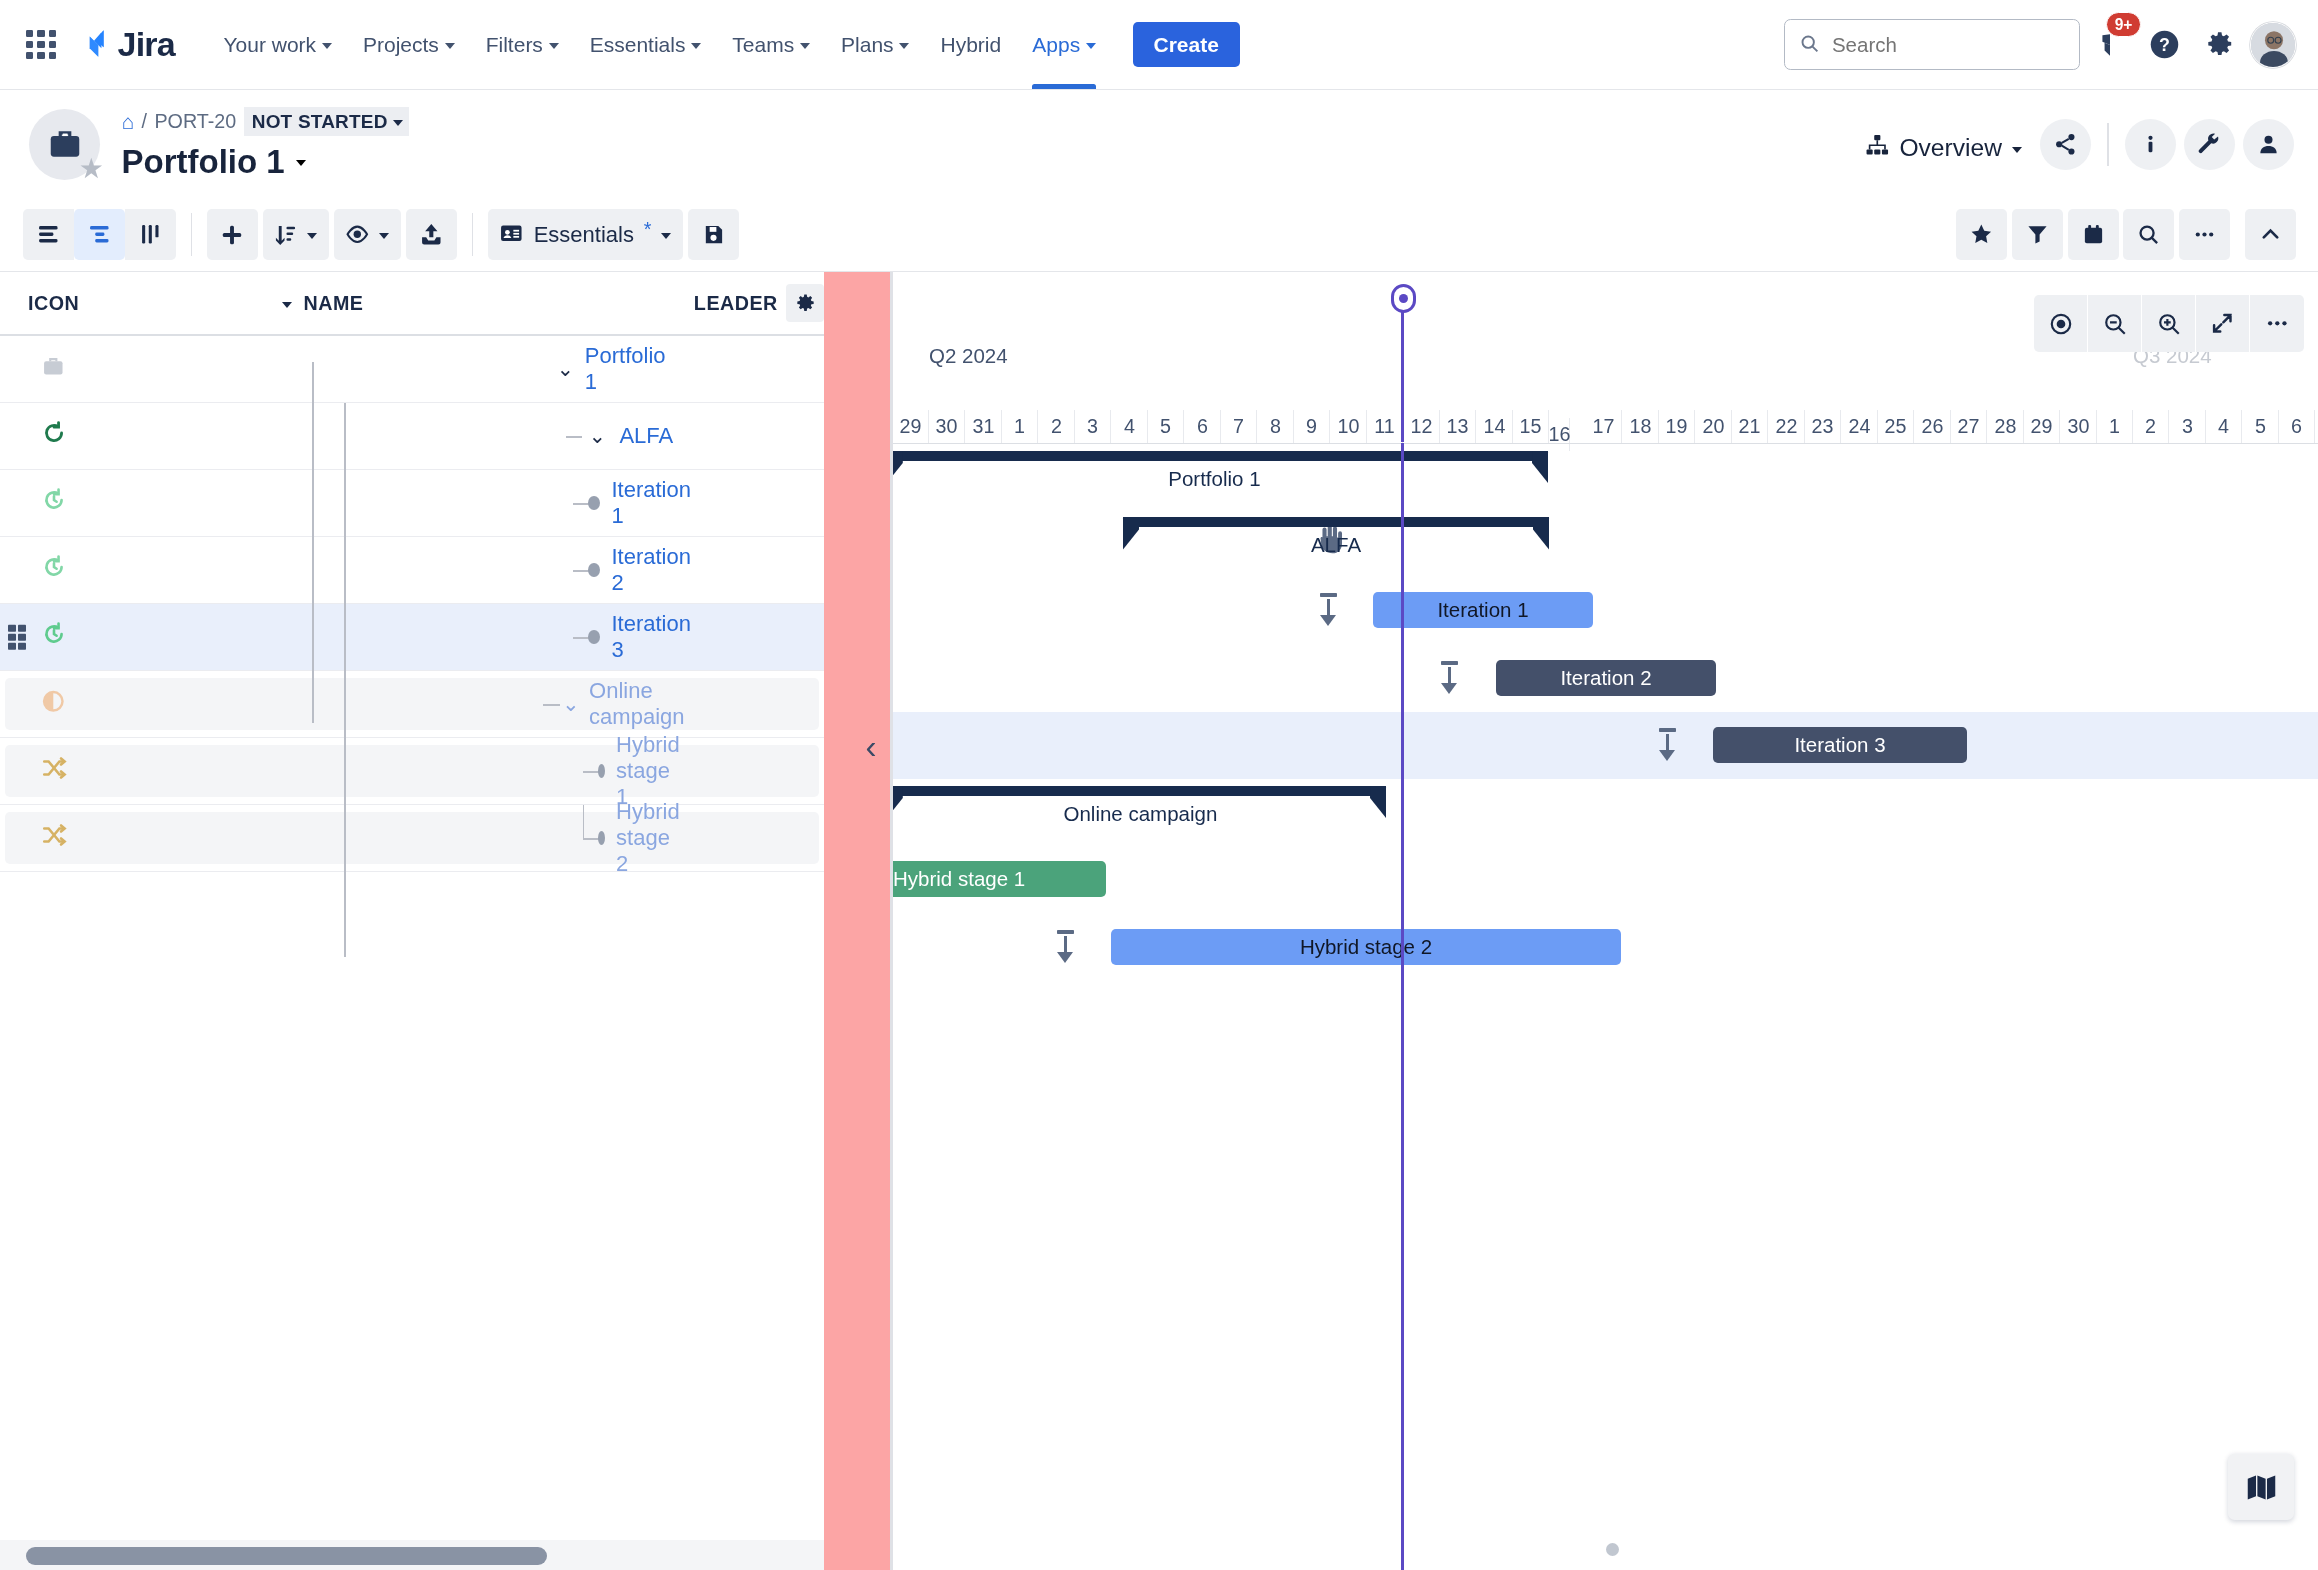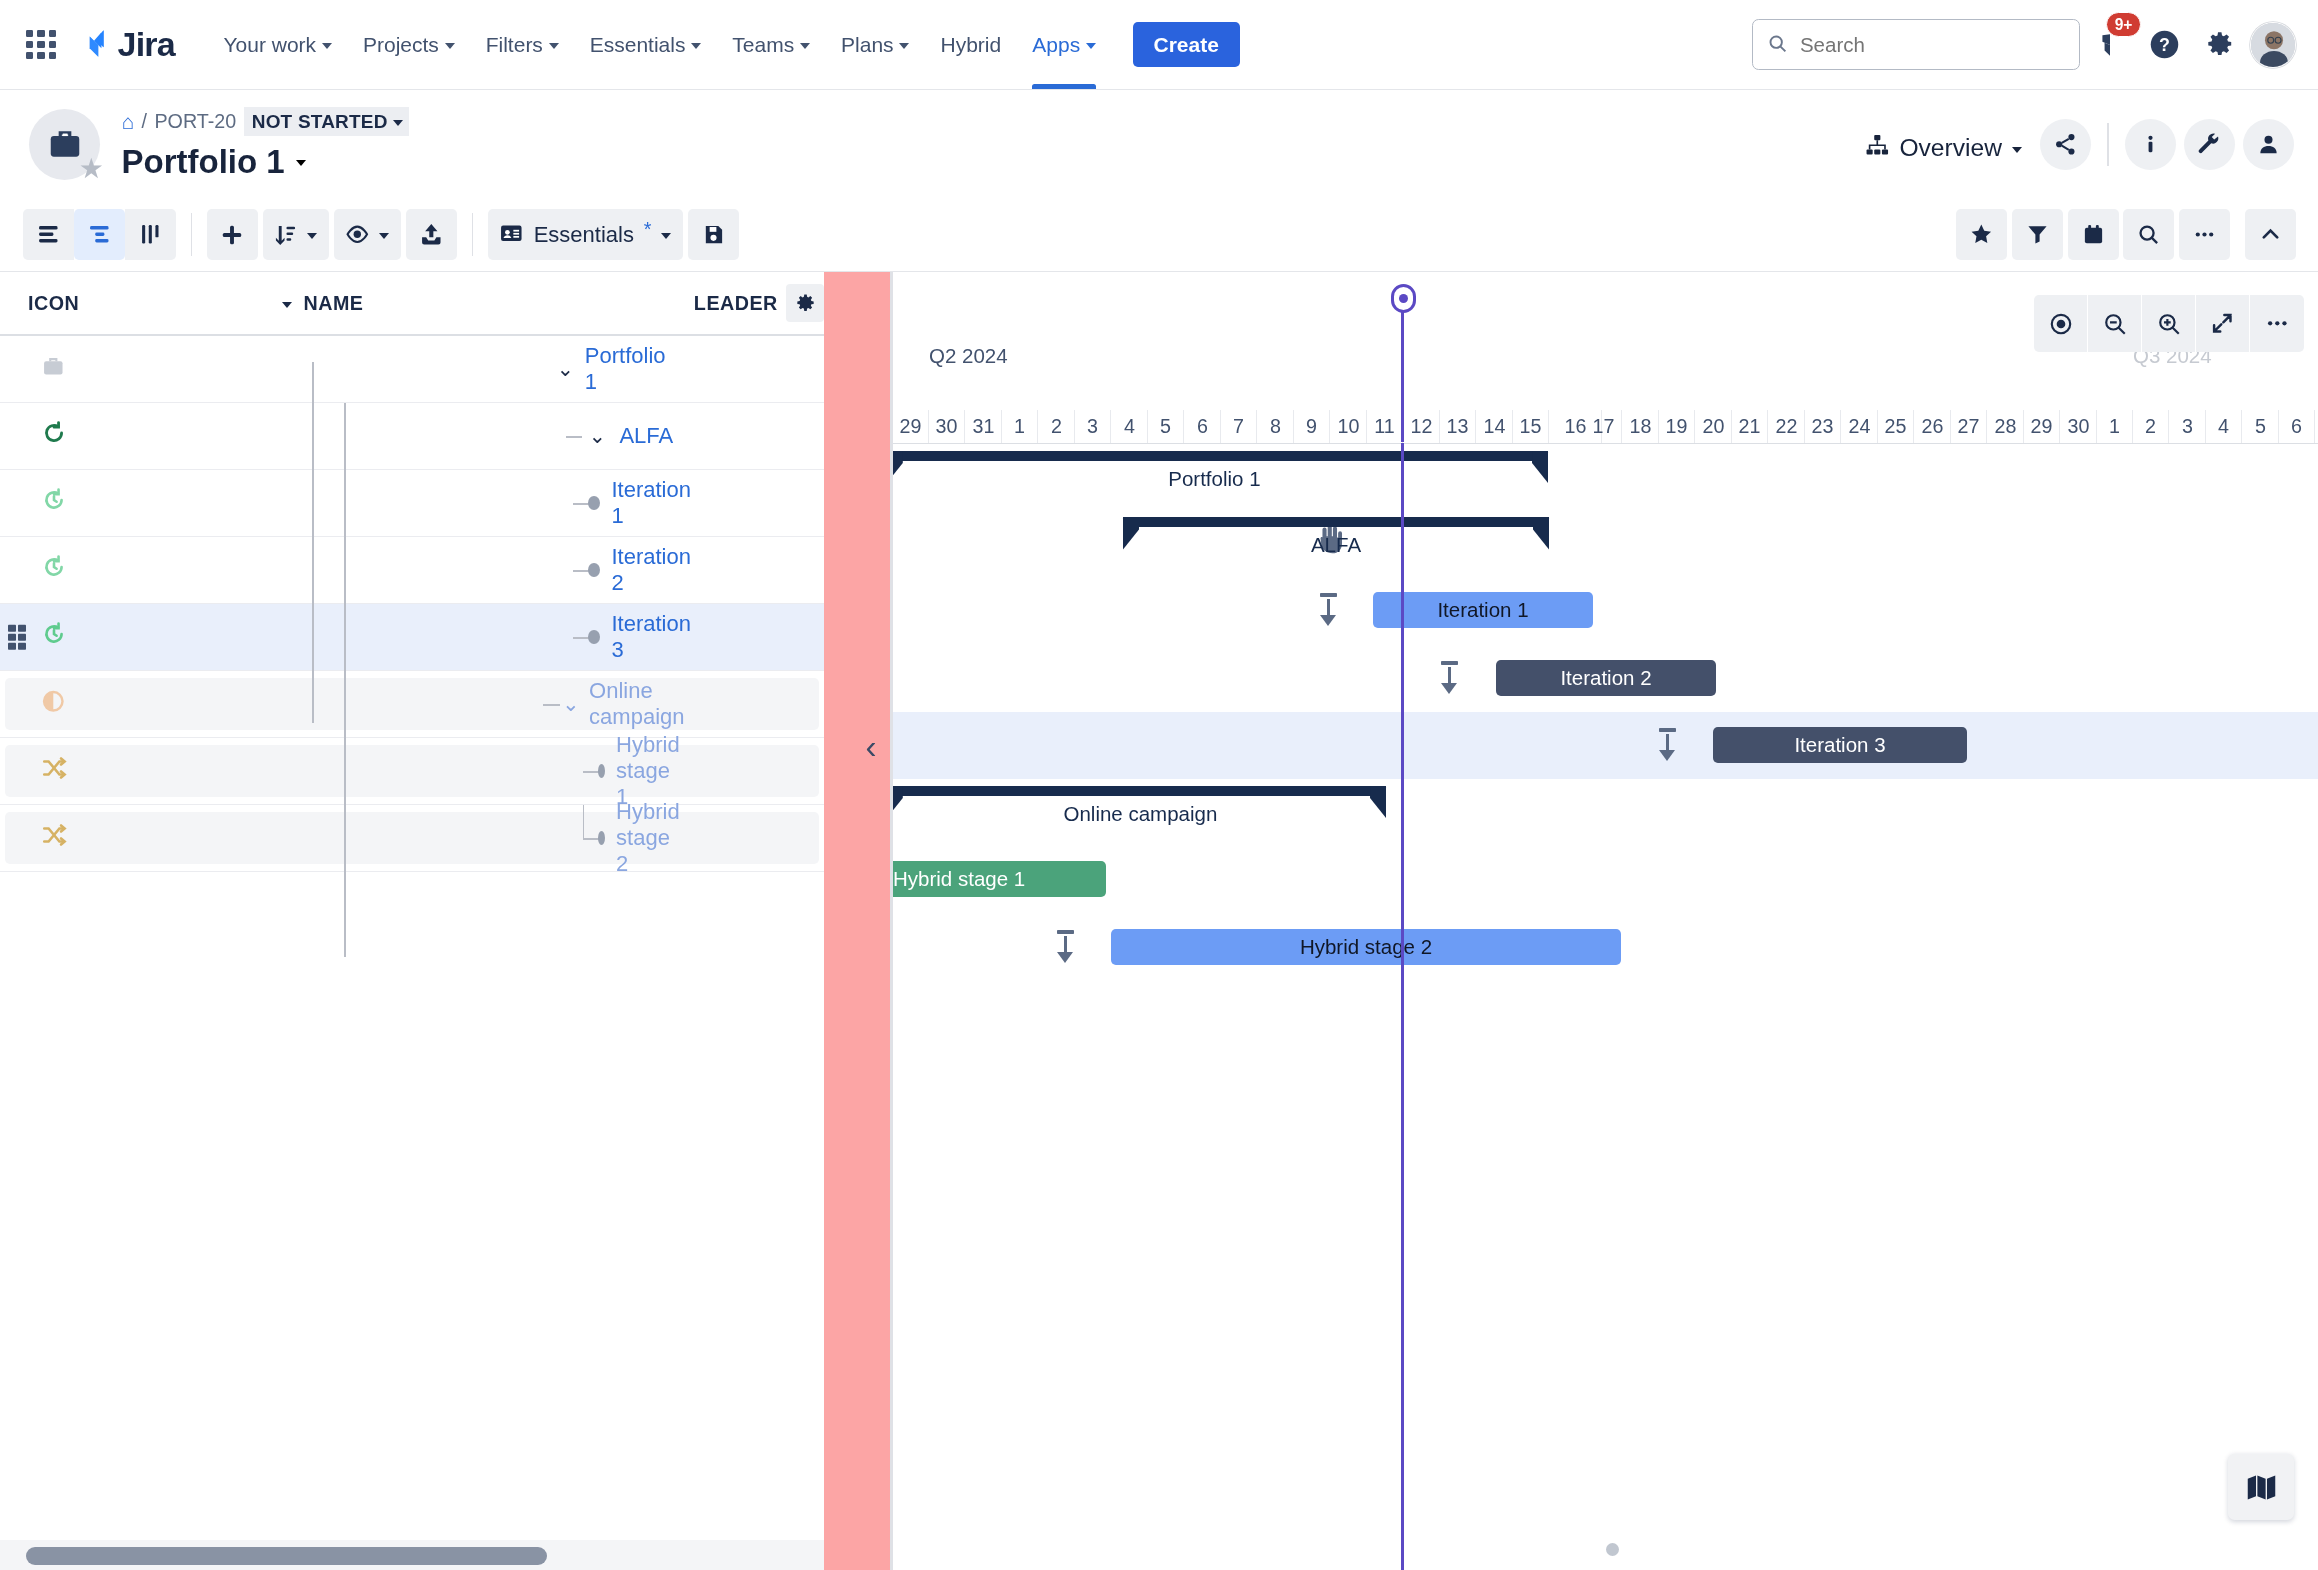--- a/index.html
+++ b/index.html
@@ -39,21 +39,21 @@
   .caret { display: inline-block; width: 0; height: 0;
     border-left: 5.7px solid transparent; border-right: 5.7px solid transparent;
     border-top: 6.6px solid currentColor; position: relative; top: 1.6px; }
   .create-btn {
     margin-left: 21px; background: #2a63dd; color: #fff; font-size: 21px;
     font-weight: 700; border: none; border-radius: 4.9px; padding: 10.7px 21px;
     cursor: pointer; white-space: nowrap;
   }
   .nav-right { margin-left: auto; display: flex; align-items: center; gap: 6.6px; }
   .searchbox {
-    display: flex; align-items: center; gap: 11.5px; width: 328px; height: 51px;
+    display: flex; align-items: center; gap: 11.5px; width: 296px; height: 51px;
     border: 1.6px solid #b3bac5; border-radius: 6.6px; padding: 0 14.8px;
     background: #fff; cursor: text;
   }
   .searchbox input {
     border: none; outline: none; font-size: 20.5px; color: #6b778c;
     background: transparent; width: 100%; font-family: inherit;
   }
   .icon-circle { width: 48px; height: 48px; border-radius: 50%;
     display: flex; align-items: center; justify-content: center; cursor: pointer; }
   .badge-wrap { position: relative; }
@@ -789,21 +789,21 @@
             <div class="day" style="left: 292px; width: 36px;">6</div>
             <div class="day" style="left: 328px; width: 36px;">7</div>
             <div class="day" style="left: 365px; width: 36px;">8</div>
             <div class="day" style="left: 401px; width: 36px;">9</div>
             <div class="day" style="left: 438px; width: 36px;">10</div>
             <div class="day" style="left: 474px; width: 36px;">11</div>
             <div class="day" style="left: 511px; width: 36px;">12</div>
             <div class="day" style="left: 547px; width: 36px;">13</div>
             <div class="day" style="left: 584px; width: 36px;">14</div>
             <div class="day" style="left: 620px; width: 36px;">15</div>
-            <div class="day" style="left: 657px; width: 52px;">16</div>
+            <div class="day" style="left: 657px; width: 20px; margin-top: 8px;">16</div>
             <div class="day" style="left: 693px; width: 36px; text-align: right;">17</div>
             <div class="day" style="left: 730px; width: 36px;">18</div>
             <div class="day" style="left: 766px; width: 36px;">19</div>
             <div class="day" style="left: 803px; width: 36px;">20</div>
             <div class="day" style="left: 839px; width: 36px;">21</div>
             <div class="day" style="left: 876px; width: 36px;">22</div>
             <div class="day" style="left: 912px; width: 36px;">23</div>
             <div class="day" style="left: 949px; width: 36px;">24</div>
             <div class="day" style="left: 985px; width: 36px;">25</div>
             <div class="day" style="left: 1022px; width: 36px;">26</div>

